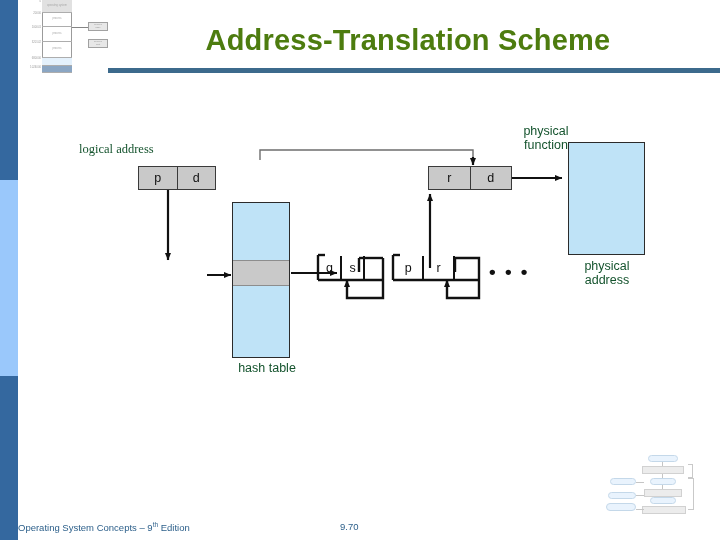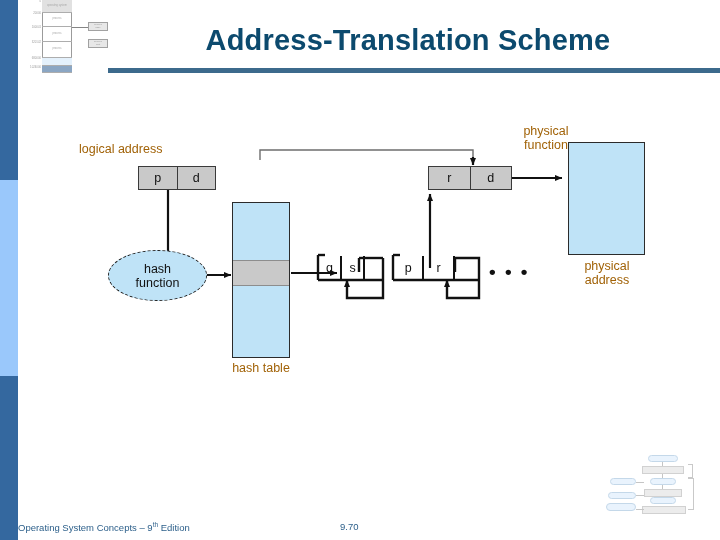--- a/index.html
+++ b/index.html
@@ -46,32 +46,32 @@
     background:#d4d4d4;font-size:2.4px;color:#444;
     display:flex;align-items:center;justify-content:center;text-align:center;
     line-height:1;box-sizing:border-box;
   }
   .thumb-tl .mline{position:absolute;background:#222;}
 
   
   .title{
     position:absolute;left:108px;top:24px;width:600px;
     text-align:center;
-    font-size:29px;font-weight:bold;color:#0c4a6e;
+    font-size:29px;font-weight:bold;color:#4d7c0f;
     letter-spacing:.2px;white-space:nowrap;
   }
   .title-rule{
     position:absolute;left:108px;top:68px;width:612px;height:5px;
     background:#3c6a8c;
   }
 
   
   .fig{position:absolute;left:75px;top:120px;width:600px;height:265px;}
 
-  .lbl{position:absolute;color:#a16207;font-size:12.5px;line-height:1.15;}
+  .lbl{position:absolute;color:#14532d;font-size:12.5px;line-height:1.15;}
   .lbl.ctr{text-align:center;}
 
   .cellbox{
     position:absolute;background:#c9c9c9;border:1px solid #3a3a3a;
     box-sizing:border-box;display:flex;
   }
   .cellbox > div{
     flex:1;display:flex;align-items:center;justify-content:center;
     font-size:12.5px;color:#111;
   }
@@ -195,47 +195,41 @@
 
       <path d="M243,135 L243,160" fill="none" stroke="#111" stroke-width="2.4"></path>
       <path d="M243,160 L308,160" fill="none" stroke="#111" stroke-width="2.4"></path>
       <path d="M243,135 L250,135" fill="none" stroke="#111" stroke-width="2.4"></path>
 
       <path d="M318,135 L318,160" fill="none" stroke="#111" stroke-width="2.4"></path>
       <path d="M318,160 L404,160" fill="none" stroke="#111" stroke-width="2.4"></path>
       <path d="M318,135 L325,135" fill="none" stroke="#111" stroke-width="2.4"></path>
     </svg>
 
-    <div class="lbl" style="left:4px;top:22px;">logical address</div>
+    <div class="lbl" style="left:4px;top:22px;font-family:Liberation Serif, serif;">logical address</div>
 
     <div class="lbl ctr" style="left:428px;top:4px;width:86px;">
       <span>physical</span><br>
       <span>function</span>
     </div>
 
     <div class="cellbox" style="left:63px;top:46px;width:78px;height:24px;">
       <div>p</div>
       <div>d</div>
     </div>
 
     <div class="cellbox" style="left:353px;top:46px;width:84px;height:24px;">
       <div>r</div>
       <div>d</div>
     </div>
 
-    <div class="ellipse" style="left:33px;top:130px;width:99px;height:51px;">
-      <div>
-        <span>hash</span><br>
-        <span>function</span>
-      </div>
-    </div>
 
     <div class="bluebox" style="left:157px;top:82px;width:58px;height:156px;"></div>
     <div class="grayband" style="left:158px;top:140px;width:56px;height:26px;"></div>
-    <div class="lbl ctr" style="left:145px;top:241px;width:82px;">hash table</div>
+    <div class="lbl ctr" style="left:151px;top:241px;width:82px;">hash table</div>
 
     <div style="position:absolute;left:244px;top:136px;width:64px;height:24px;display:flex;">
       <div style="flex:1;display:flex;align-items:center;justify-content:center;font-size:12.5px;color:#111;border-right:2px solid #111;">q</div>
       <div style="flex:1;display:flex;align-items:center;justify-content:center;font-size:12.5px;color:#111;border-right:2px solid #111;">s</div>
       <div style="flex:0.85;"></div>
     </div>
 
     <div style="position:absolute;left:319px;top:136px;width:85px;height:24px;display:flex;">
       <div style="flex:1;display:flex;align-items:center;justify-content:center;font-size:12.5px;color:#111;border-right:2px solid #111;">p</div>
       <div style="flex:1;display:flex;align-items:center;justify-content:center;font-size:12.5px;color:#111;border-right:2px solid #111;">r</div>

